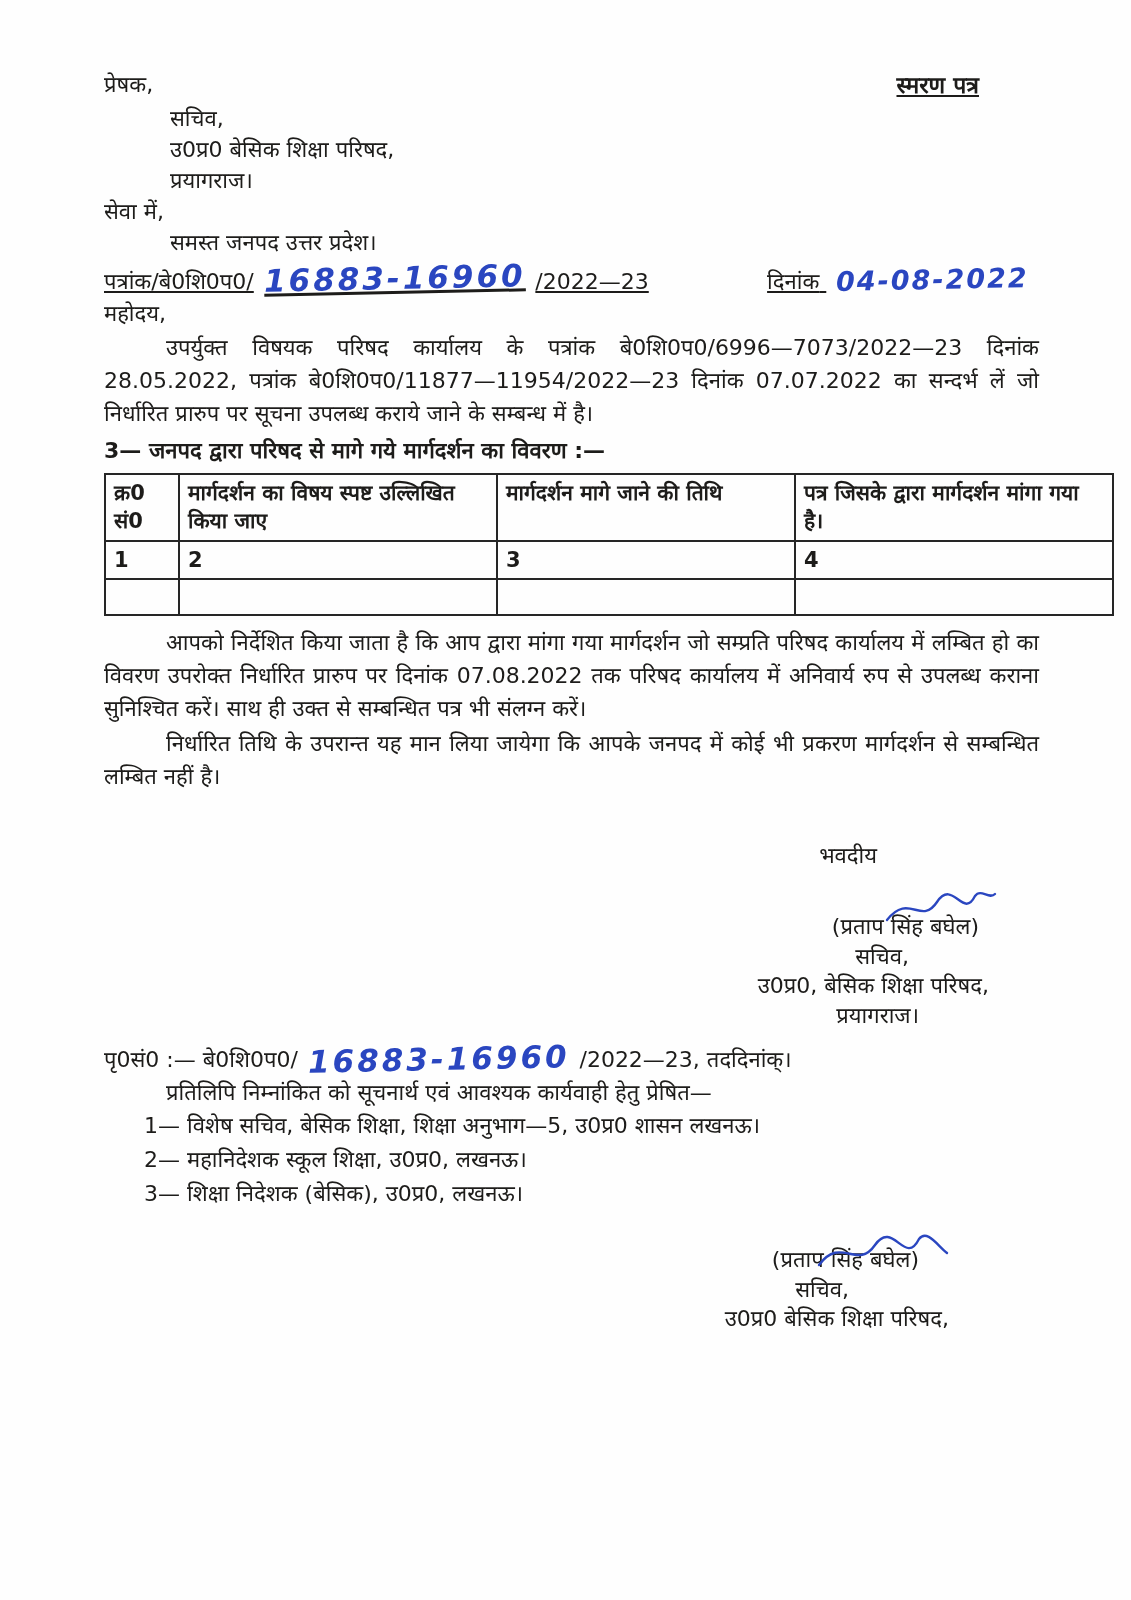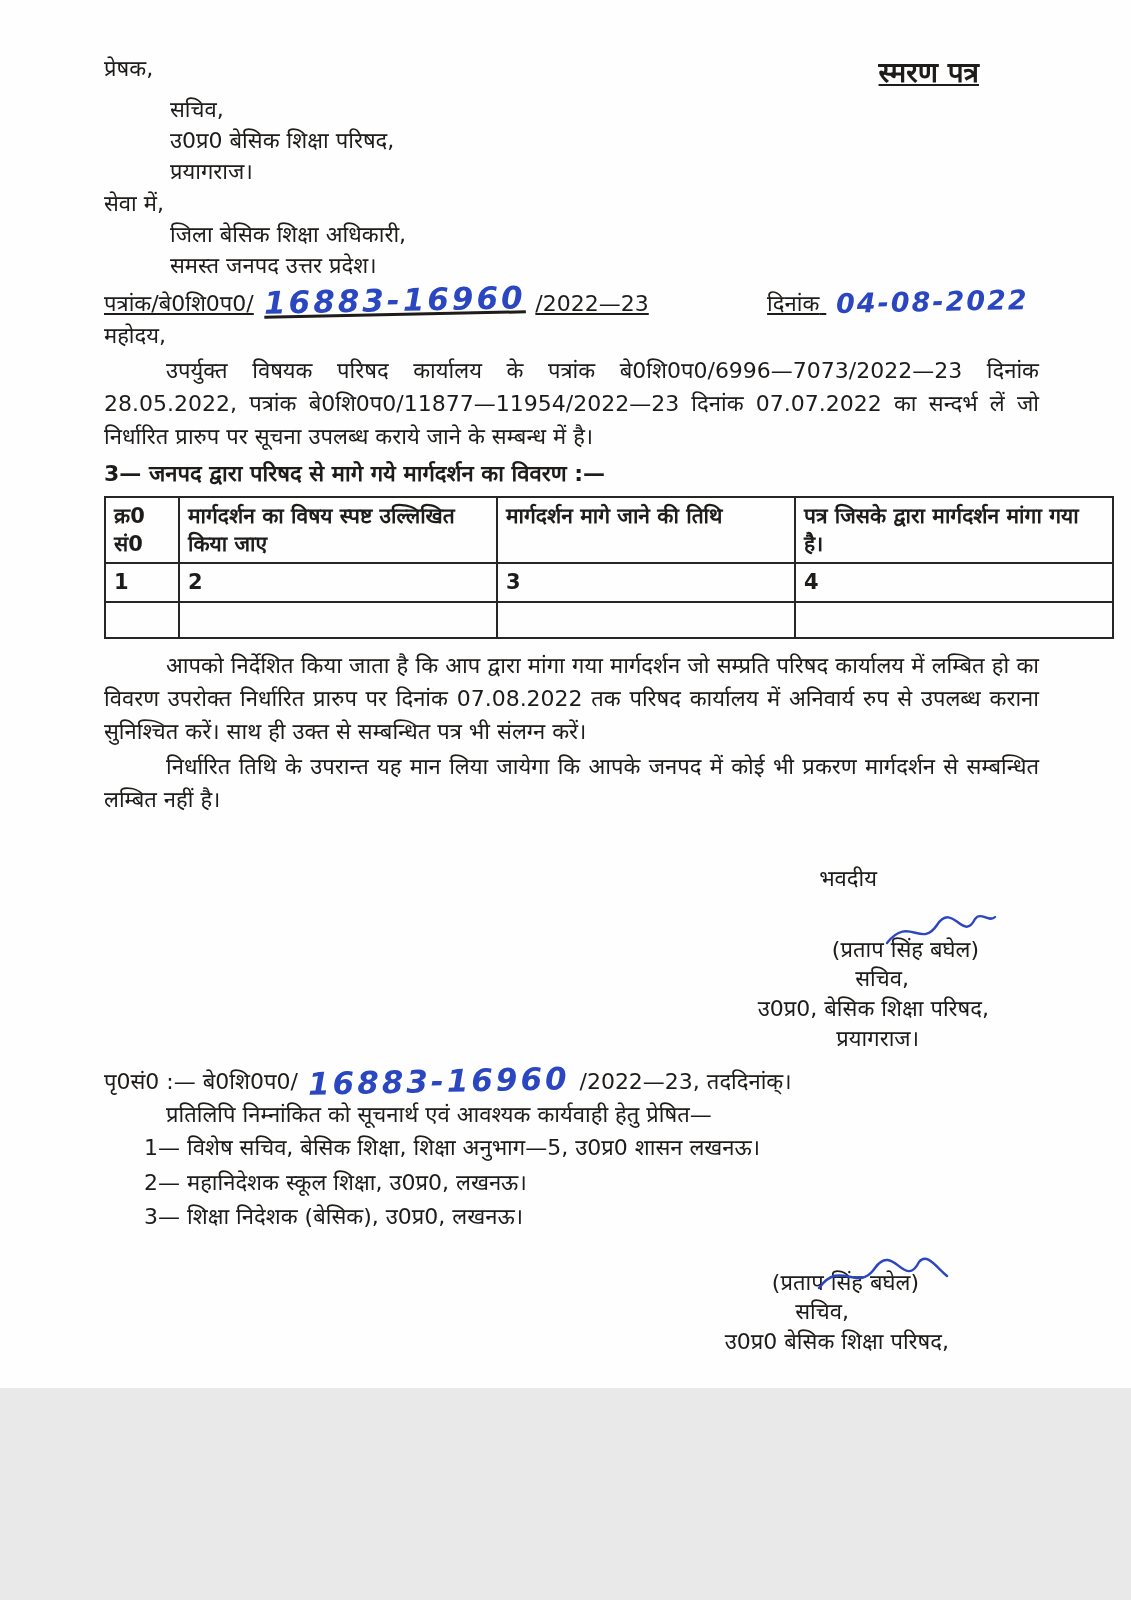--- a/index.html
+++ b/index.html
@@ -1,29 +1,29 @@
 <!DOCTYPE html>
 <html><head>
 <meta charset="utf-8">
 <style>
   html,body{margin:0;padding:0;background:#e9e9e9;}
   .page{
     position:relative;
-    width:1131px;height:1388px;
+    width:1131px;height:1600px;
     background:#fefefe;
     font-family:"DejaVu Sans","Liberation Sans",sans-serif;
     color:#1d1c1a;
     box-sizing:border-box;
-    padding:52px 92px 40px 104px;
+    padding:68px 92px 40px 104px;
     font-size:22px;
     line-height:1.5;
     overflow:hidden;
   }
   .row{display:flex;justify-content:space-between;align-items:flex-start;}
-  .memo-title{font-weight:bold;text-decoration:underline;font-size:28px;margin-right:60px;}
+  .memo-title{font-weight:bold;text-decoration:underline;font-size:23px;margin-right:60px;}
   .indent1{margin-left:66px;}
   .indent2{margin-left:66px;}
   .block-line{line-height:1.42;}
   .ref-line{display:flex;align-items:baseline;margin-top:4px;text-decoration:underline;}
   .handwritten{
     color:#2a46c0;
     font-style:italic;
     font-weight:bold;
     font-size:31px;
     letter-spacing:3px;
@@ -85,21 +85,20 @@
   <div class="row">
     <span>प्रेषक,</span>
     <span class="memo-title">स्मरण पत्र</span>
   </div>
 
   <div class="indent1 block-line">सचिव,</div>
   <div class="indent1 block-line">उ0प्र0 बेसिक शिक्षा परिषद,</div>
   <div class="indent1 block-line">प्रयागराज।</div>
 
   <div class="block-line">सेवा में,</div>
-  <div class="indent2 block-line">जिला बेसिक शिक्षा अधिकारी,</div>
   <div class="indent2 block-line">समस्त जनपद उत्तर प्रदेश।</div>
 
   <div class="ref-line">
     <span>पत्रांक/बे0शि0प0/</span>
     <span class="handwritten">16883-16960</span>
     <span>/2022—23</span>
     <span class="spacer"></span>
     <span class="date-wrap">
       <span>दिनांक</span>
       <span class="handwritten hw-date">04-08-2022</span>

